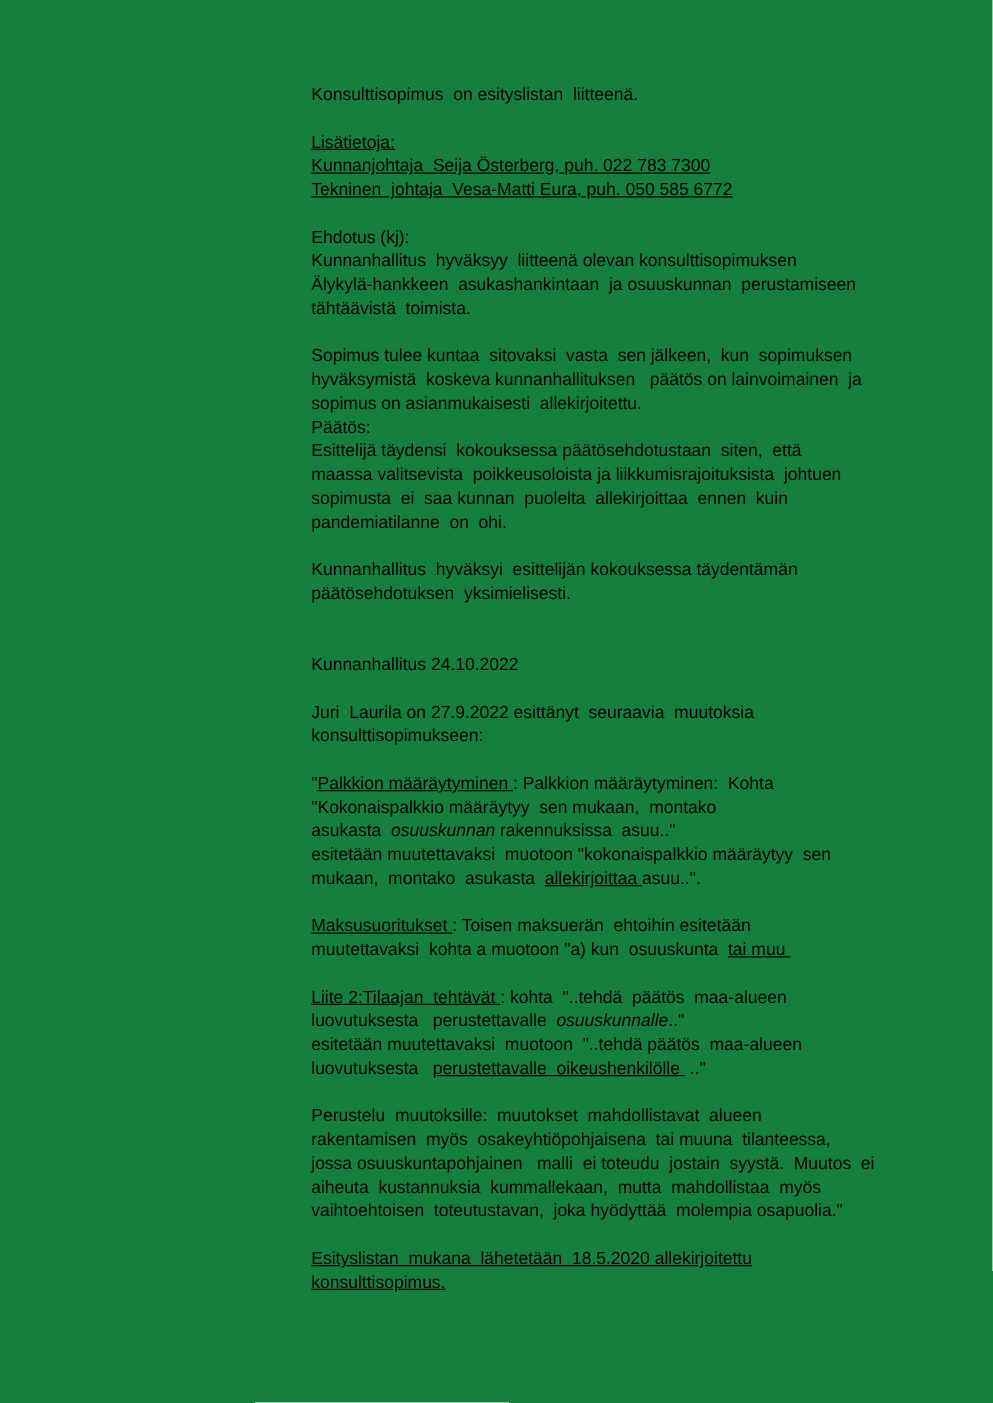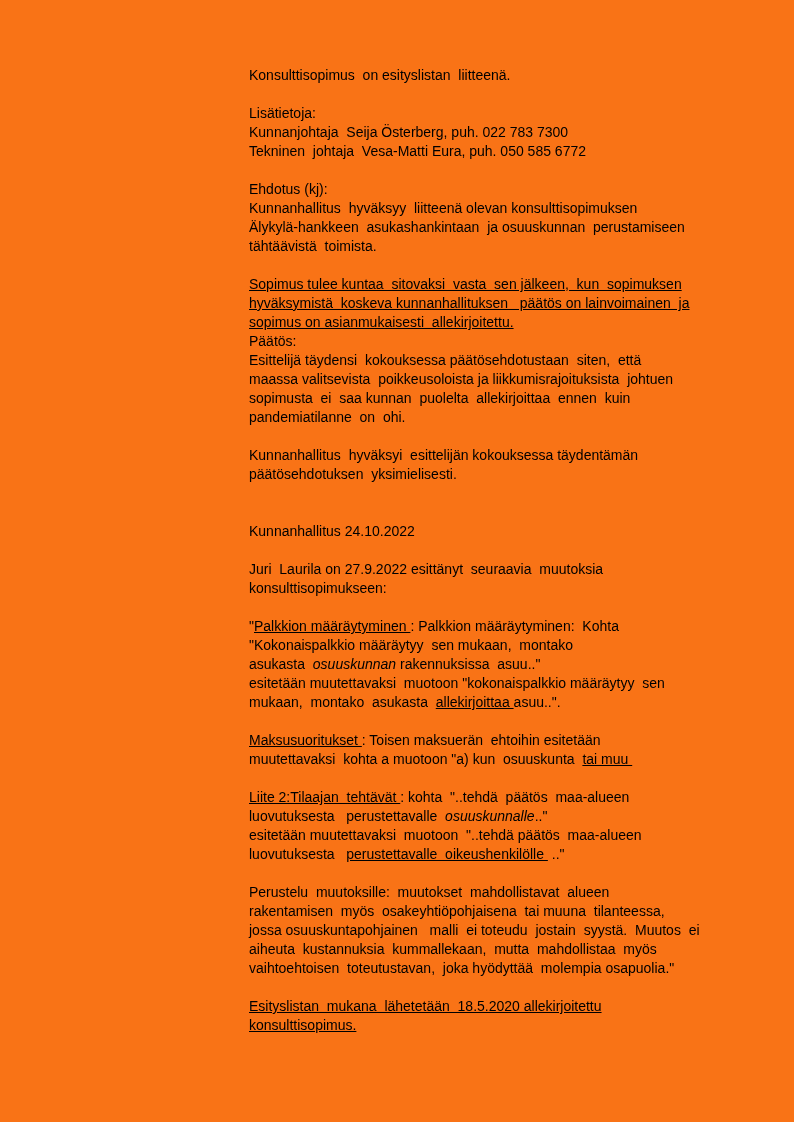--- a/index.html
+++ b/index.html
@@ -4,21 +4,21 @@
 <style>
   html, body {
     margin: 0;
     padding: 0;
     background: #ffffff;
   }
   .page {
     position: relative;
     width: 794px;
     height: 1122px;
-    background: #f97316;
+    background: #15803d;
     overflow: hidden;
     font-family: "Liberation Sans", sans-serif;
     font-size: 14px;
     line-height: 19px;
     color: #000000;
   }
   .content {
     position: absolute;
     left: 249px;
     top: 66px;
@@ -35,32 +35,32 @@
   .seg-i { font-style: italic; }
 </style>
 </head>
 <body>
 
 <div class="page">
   <div class="content" id="doc-content">
       <div class="para" style="margin-top: 0px;">
         <div class="line"><span class="seg">Konsulttisopimus  on esityslistan  liitteenä.</span></div>
       </div>
-      <div class="para" style="margin-top: 19px;">
+      <div class="para" style="margin-top: 19px; text-decoration: underline;">
         <div class="line"><span class="seg">Lisätietoja:</span></div>
         <div class="line"><span class="seg">Kunnanjohtaja  Seija Österberg, puh. 022 783 7300</span></div>
         <div class="line"><span class="seg">Tekninen  johtaja  Vesa-Matti Eura, puh. 050 585 6772</span></div>
       </div>
       <div class="para" style="margin-top: 19px;">
         <div class="line"><span class="seg seg-b">Ehdotus (kj):</span></div>
         <div class="line"><span class="seg">Kunnanhallitus  hyväksyy  liitteenä olevan konsulttisopimuksen</span></div>
         <div class="line"><span class="seg">Älykylä-hankkeen  asukashankintaan  ja osuuskunnan  perustamiseen</span></div>
         <div class="line"><span class="seg">tähtäävistä  toimista.</span></div>
       </div>
-      <div class="para" style="margin-top: 19px; text-decoration: underline;">
+      <div class="para" style="margin-top: 19px;">
         <div class="line"><span class="seg">Sopimus tulee kuntaa  sitovaksi  vasta  sen jälkeen,  kun  sopimuksen</span></div>
         <div class="line"><span class="seg">hyväksymistä  koskeva kunnanhallituksen   päätös on lainvoimainen  ja</span></div>
         <div class="line"><span class="seg">sopimus on asianmukaisesti  allekirjoitettu.</span></div>
       </div>
       <div class="para" style="">
         <div class="line"><span class="seg seg-b">Päätös:</span></div>
         <div class="line"><span class="seg">Esittelijä täydensi  kokouksessa päätösehdotustaan  siten,  että</span></div>
         <div class="line"><span class="seg">maassa valitsevista  poikkeusoloista ja liikkumisrajoituksista  johtuen</span></div>
         <div class="line"><span class="seg">sopimusta  ei  saa kunnan  puolelta  allekirjoittaa  ennen  kuin</span></div>
         <div class="line"><span class="seg">pandemiatilanne  on  ohi.</span></div>

